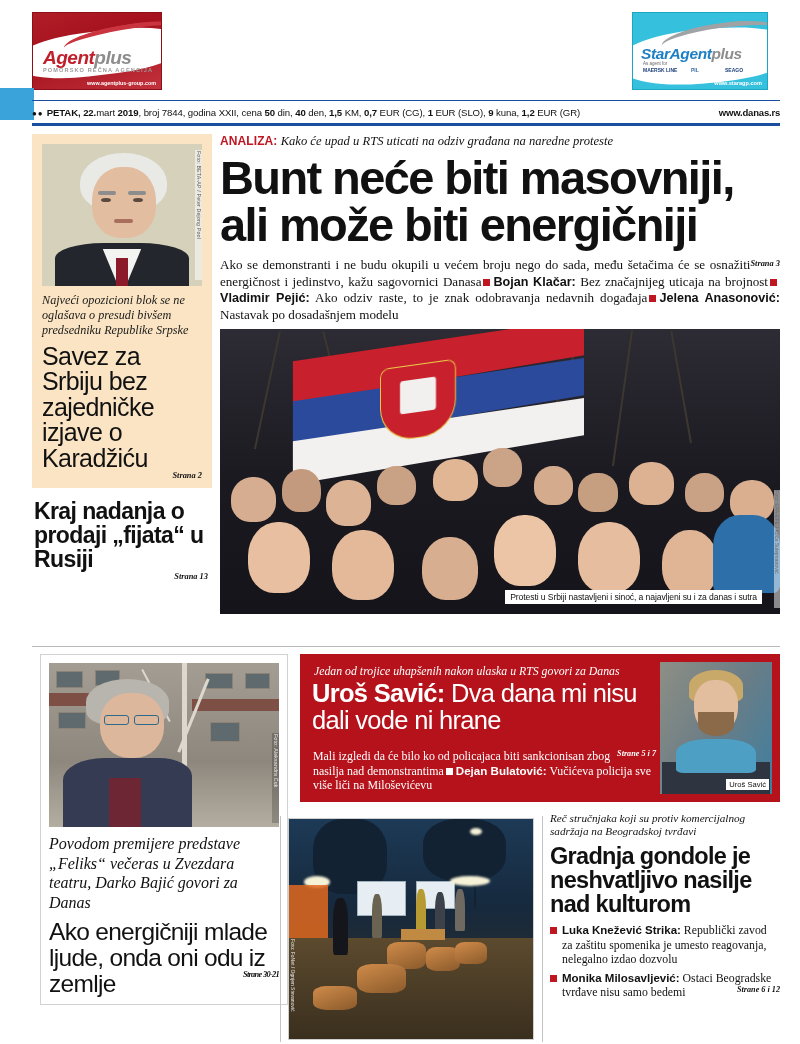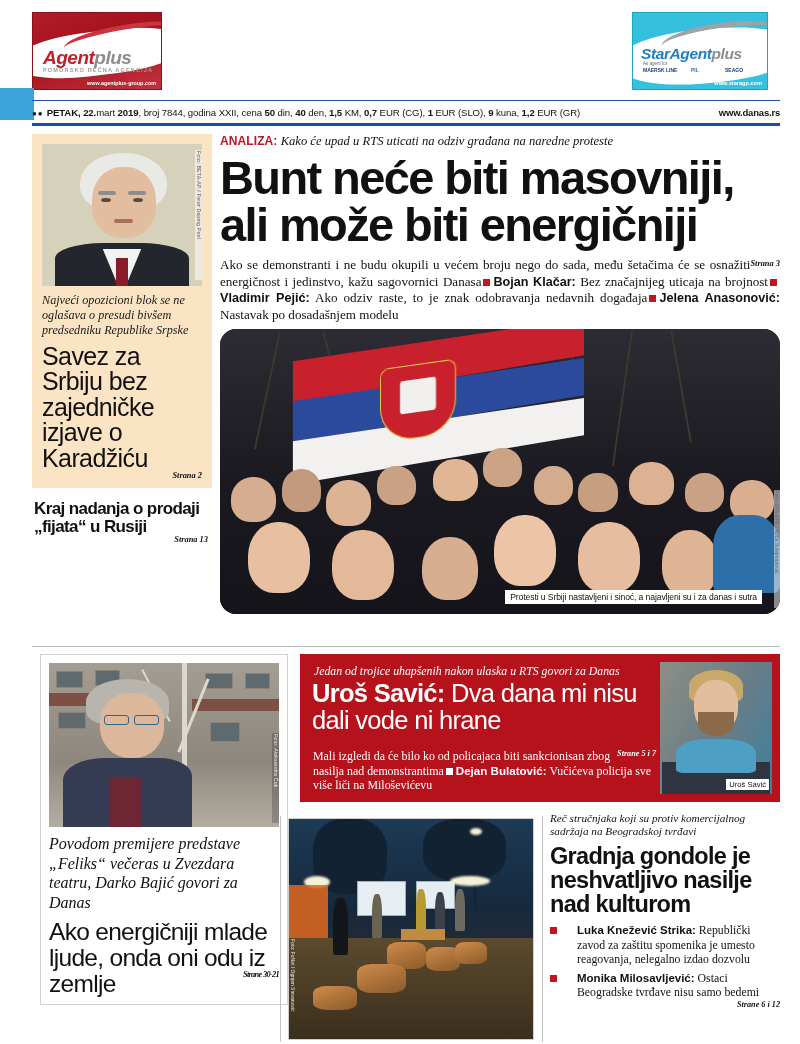--- a/index.html
+++ b/index.html
@@ -160,21 +160,21 @@
   }
   .left-head {
     font-size: 25px; line-height: 1.02; color: #111; margin-top: 6px;
     font-weight: normal; letter-spacing: -0.6px;
   }
   .page-ref {
     font-family: "Liberation Serif", serif; font-weight: bold; font-style: italic;
     font-size: 8.4px; color: #111; text-align: right; display: block;
   }
   .left-head-2 {
-    font-size: 17px; line-height: 1.04; color: #111; font-weight: bold;
+    font-size: 23px; line-height: 1.04; color: #111; font-weight: bold;
     letter-spacing: -0.6px; margin-top: 12px; padding: 0 2px;
   }
 
   
   .col-main { position: absolute; left: 188px; top: 0; width: 560px; }
   .analiza-line {
     font-family: "Liberation Serif", serif; font-size: 12.6px;
     font-style: italic; color: #111; line-height: 1.2;
   }
   .analiza-line b {
@@ -196,21 +196,21 @@
   .sq {
     display: inline-block; width: 7px; height: 7px; background: #c01622;
     margin: 0 3px 0 2px;
   }
   .deck-ref {
     font-family: "Liberation Serif", serif; font-weight: bold; font-style: italic;
     font-size: 8.4px; float: right; margin-top: 2px;
   }
   .main-photo {
     position: relative; width: 100%; height: 285px; margin-top: 6px;
-    overflow: hidden; background: #1b1a22; border-radius: 16px;
+    overflow: hidden; background: #1b1a22;
   }
   .mp-sky { position: absolute; inset: 0; background: linear-gradient(180deg,#2d2b33 0%,#1a1920 55%,#15141a 100%); }
   .mp-branch {
     position: absolute; background: #3c3830; transform-origin: bottom center;
   }
   .mp-flag { position: absolute; left: 15%; top: 3%; width: 52%; height: 42%; }
   .mp-flag .band {
     position: absolute; left: 0; width: 100%; height: 33.3%;
     transform: skewY(-9deg) perspective(200px) rotateY(6deg);
   }
@@ -365,21 +365,21 @@
     font-size: 23.5px; font-weight: bold; line-height: 1.03; color: #111;
     letter-spacing: -0.7px; margin-top: 5px;
   }
   .gond-bullets {
     font-family: "Liberation Serif", serif; font-size: 11.8px;
     line-height: 1.2; margin-top: 7px; color: #111;
   }
   .gond-bullets .nm {
     font-family: "Liberation Sans", sans-serif; font-weight: bold; font-size: 11.5px;
   }
-  .bl { display: flex; gap: 20px; margin-top: 4px; }
+  .bl { display: flex; gap: 5px; margin-top: 4px; }
   .bl .sqr { flex: 0 0 auto; width: 7px; height: 7px; background: #c01622; margin-top: 4px; }
   .v-sep { position: absolute; left: 510px; top: 4px; width: 1px; height: 226px; background: #c4c4c4; }
   .v-sep2 { position: absolute; left: 248px; top: 4px; width: 1px; height: 226px; background: #c4c4c4; }
   .gond-ref {
     font-family: Liberation Serif, serif; font-weight: bold; font-style: italic;
     font-size: 8.2px; float: right;
   }
 </style>
 </head>
 <body>

